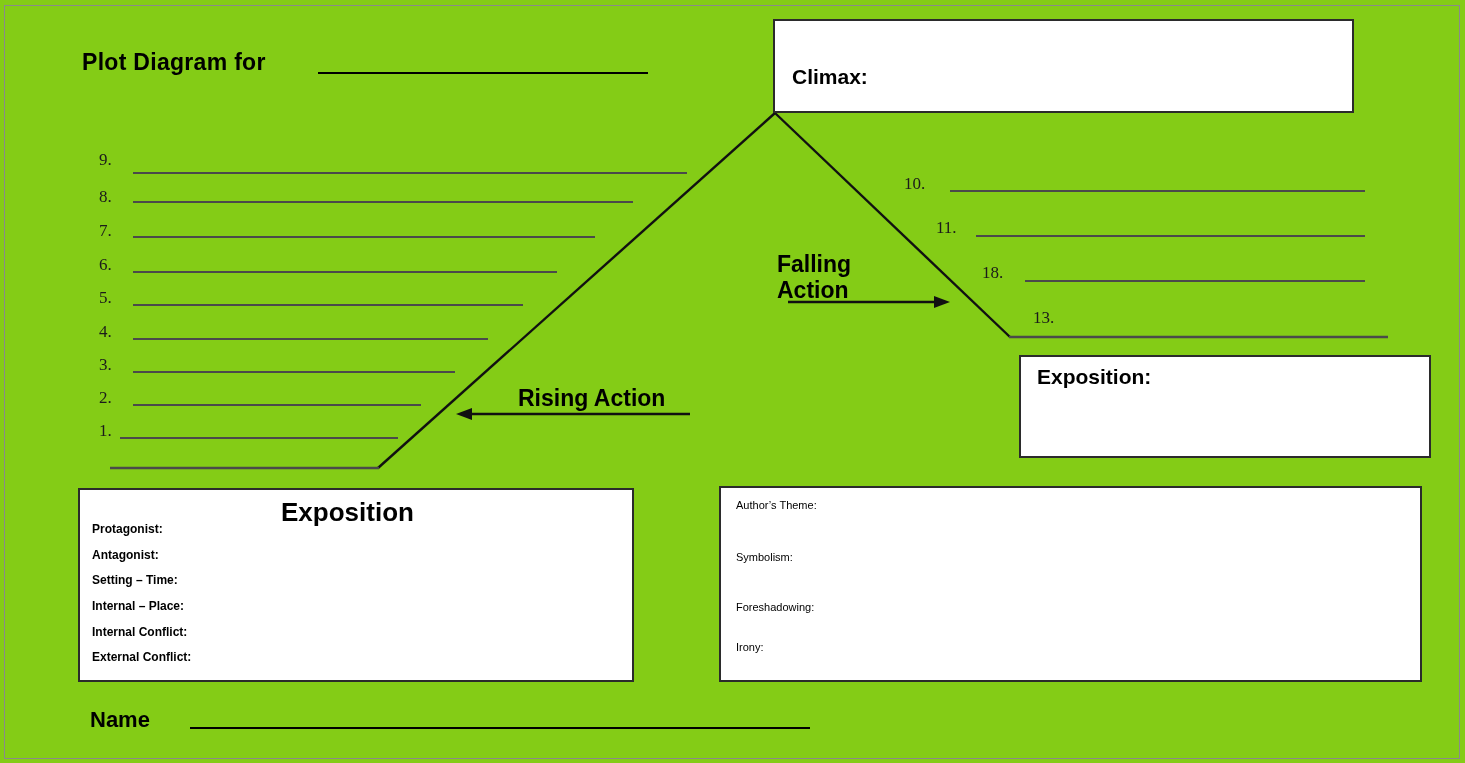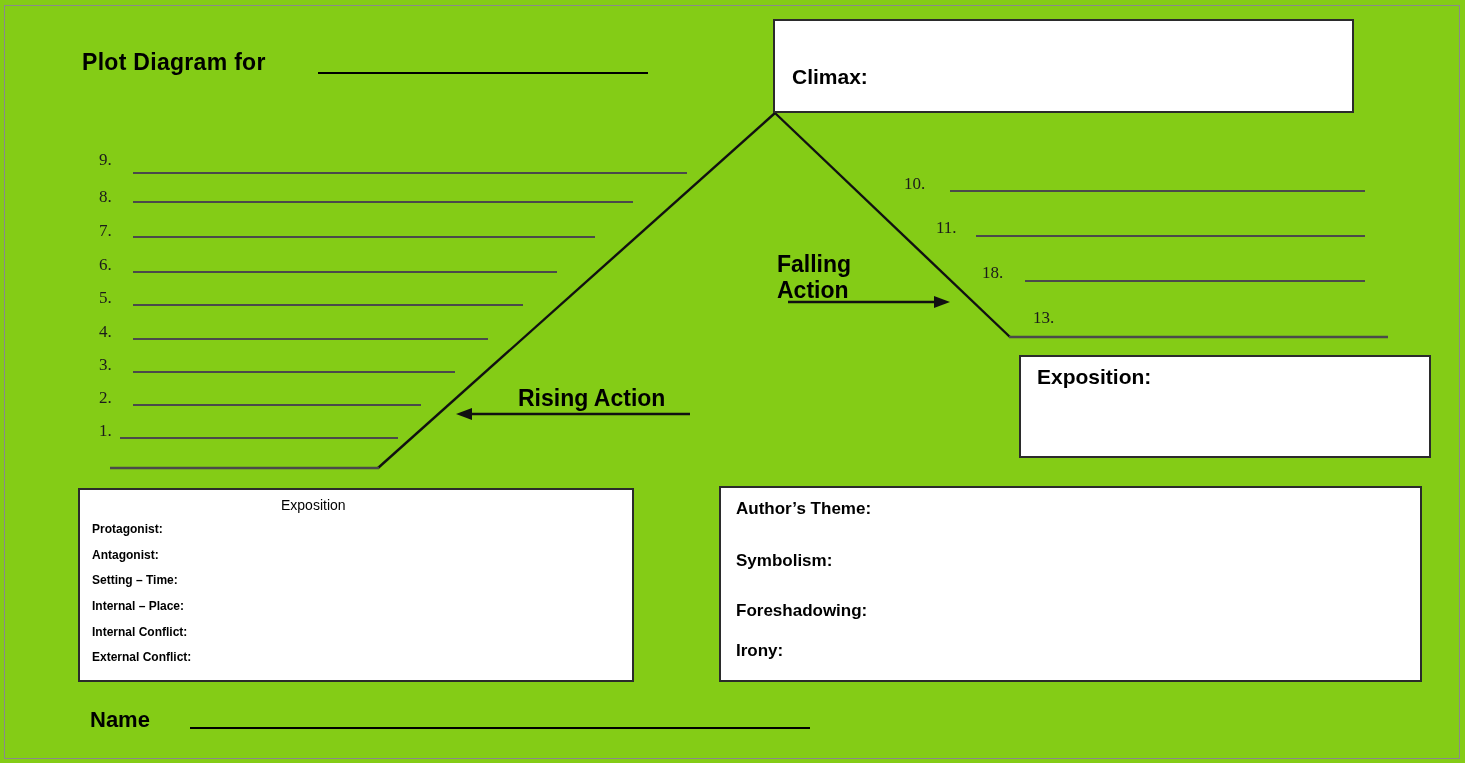--- a/index.html
+++ b/index.html
@@ -17,23 +17,23 @@
 
   
   .rnum{position:absolute;font-family:"Liberation Serif",serif;font-size:17px;color:#1b1b1b;white-space:nowrap;}
   .rline{position:absolute;height:0;border-bottom:2px solid #4a4a4a;}
 
   .boxed{position:absolute;border:2px solid #2b2b2b;background:#fff;box-sizing:border-box;}
   .box-head{position:absolute;font-weight:bold;font-size:21px;color:#000;white-space:nowrap;}
 
   .arrow-label{position:absolute;font-weight:bold;font-size:23px;color:#000;line-height:1.12;white-space:pre-line;}
 
-  .expo-title{position:absolute;font-weight:normal;font-size:14px;color:#000;white-space:nowrap;}
+  .expo-title{position:absolute;font-weight:bold;font-size:26px;color:#000;white-space:nowrap;}
   .expo-item{position:absolute;font-weight:bold;font-size:12px;color:#000;white-space:nowrap;}
-  .theme-item{position:absolute;font-weight:bold;font-size:17px;color:#000;white-space:nowrap;}
+  .theme-item{position:absolute;font-weight:normal;font-size:11px;color:#000;white-space:nowrap;}
 
   #name-label{position:absolute;left:90px;top:707px;font-weight:bold;font-size:22px;color:#000;}
   #name-rule{position:absolute;left:190px;top:727px;width:620px;height:0;border-bottom:2px solid #000;}
 
   svg.overlay{position:absolute;left:0;top:0;width:1465px;height:763px;pointer-events:none;}
 </style>
 </head>
 <body>
 
 <div id="page">

